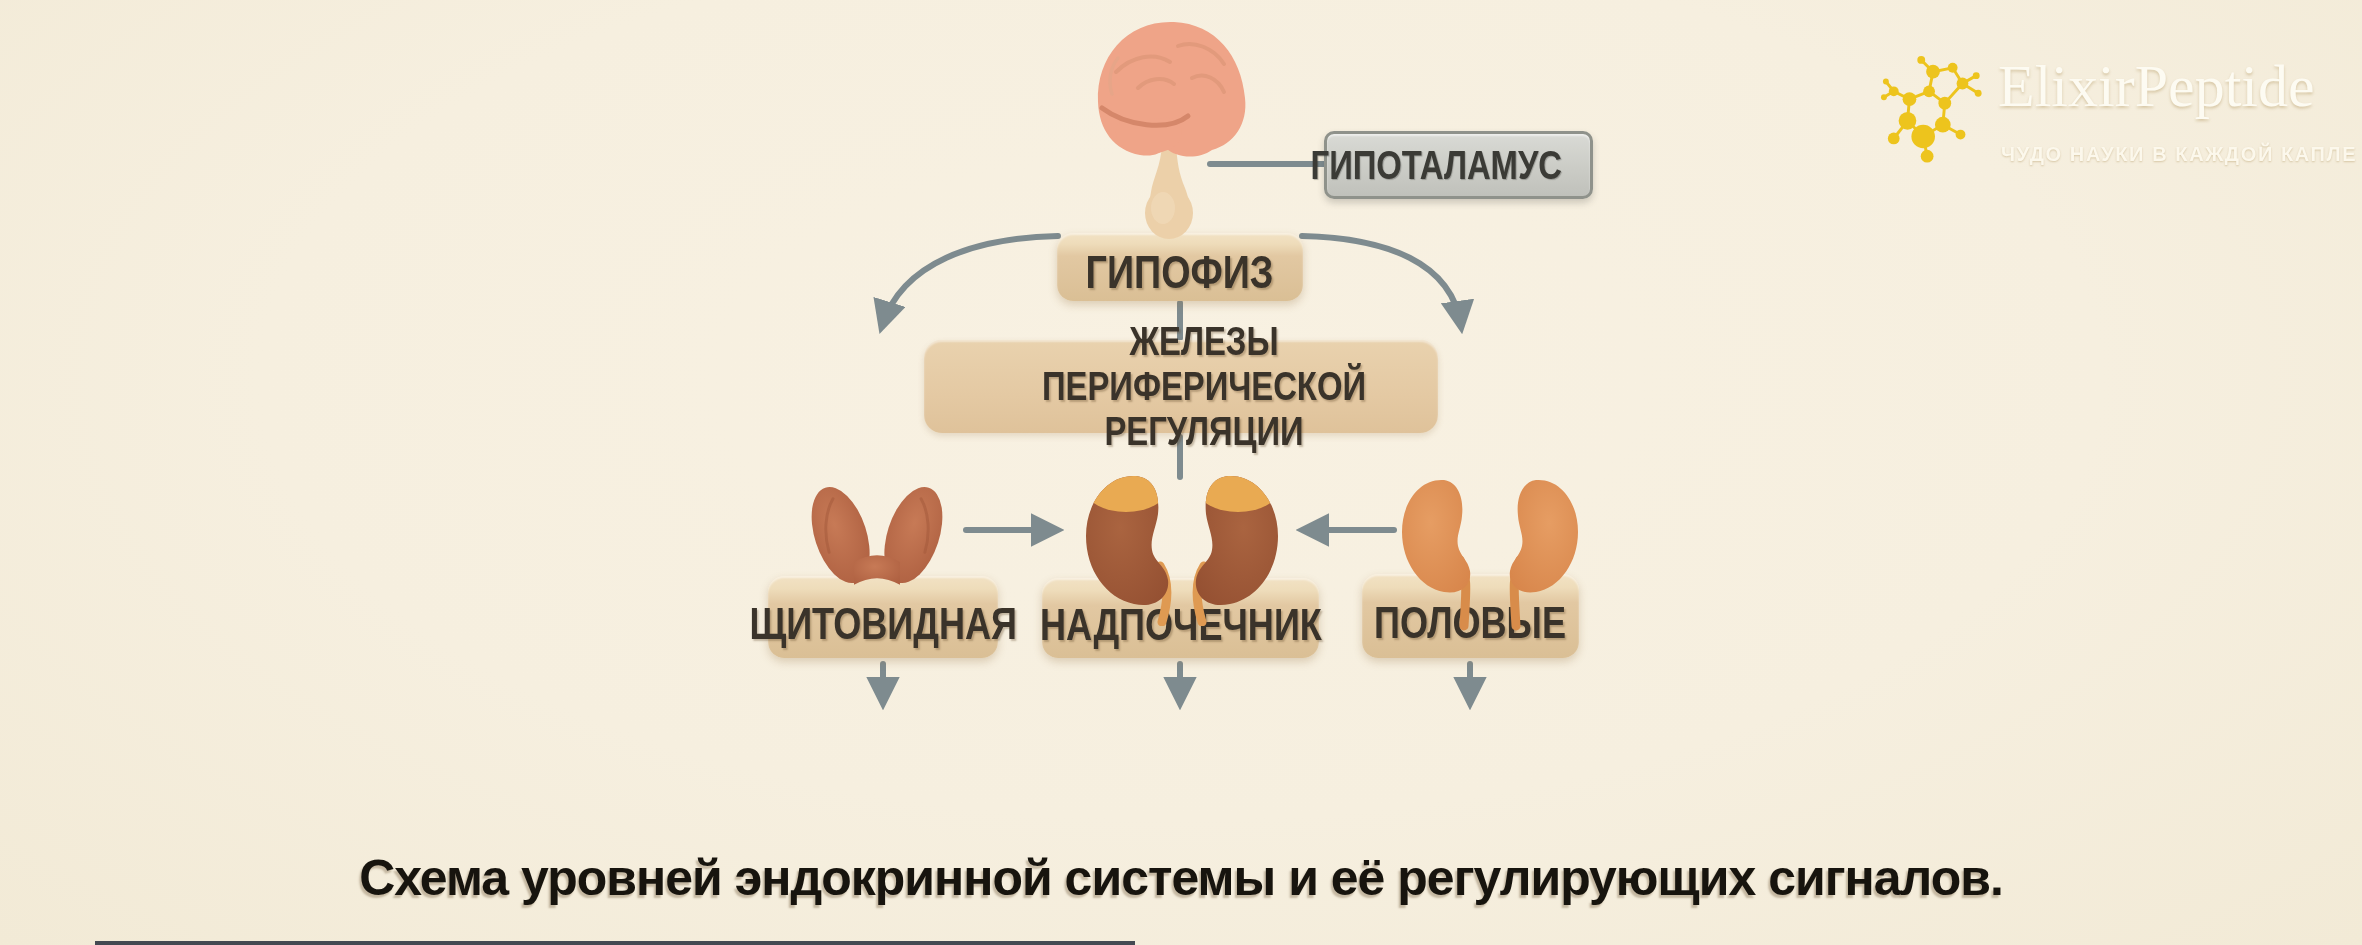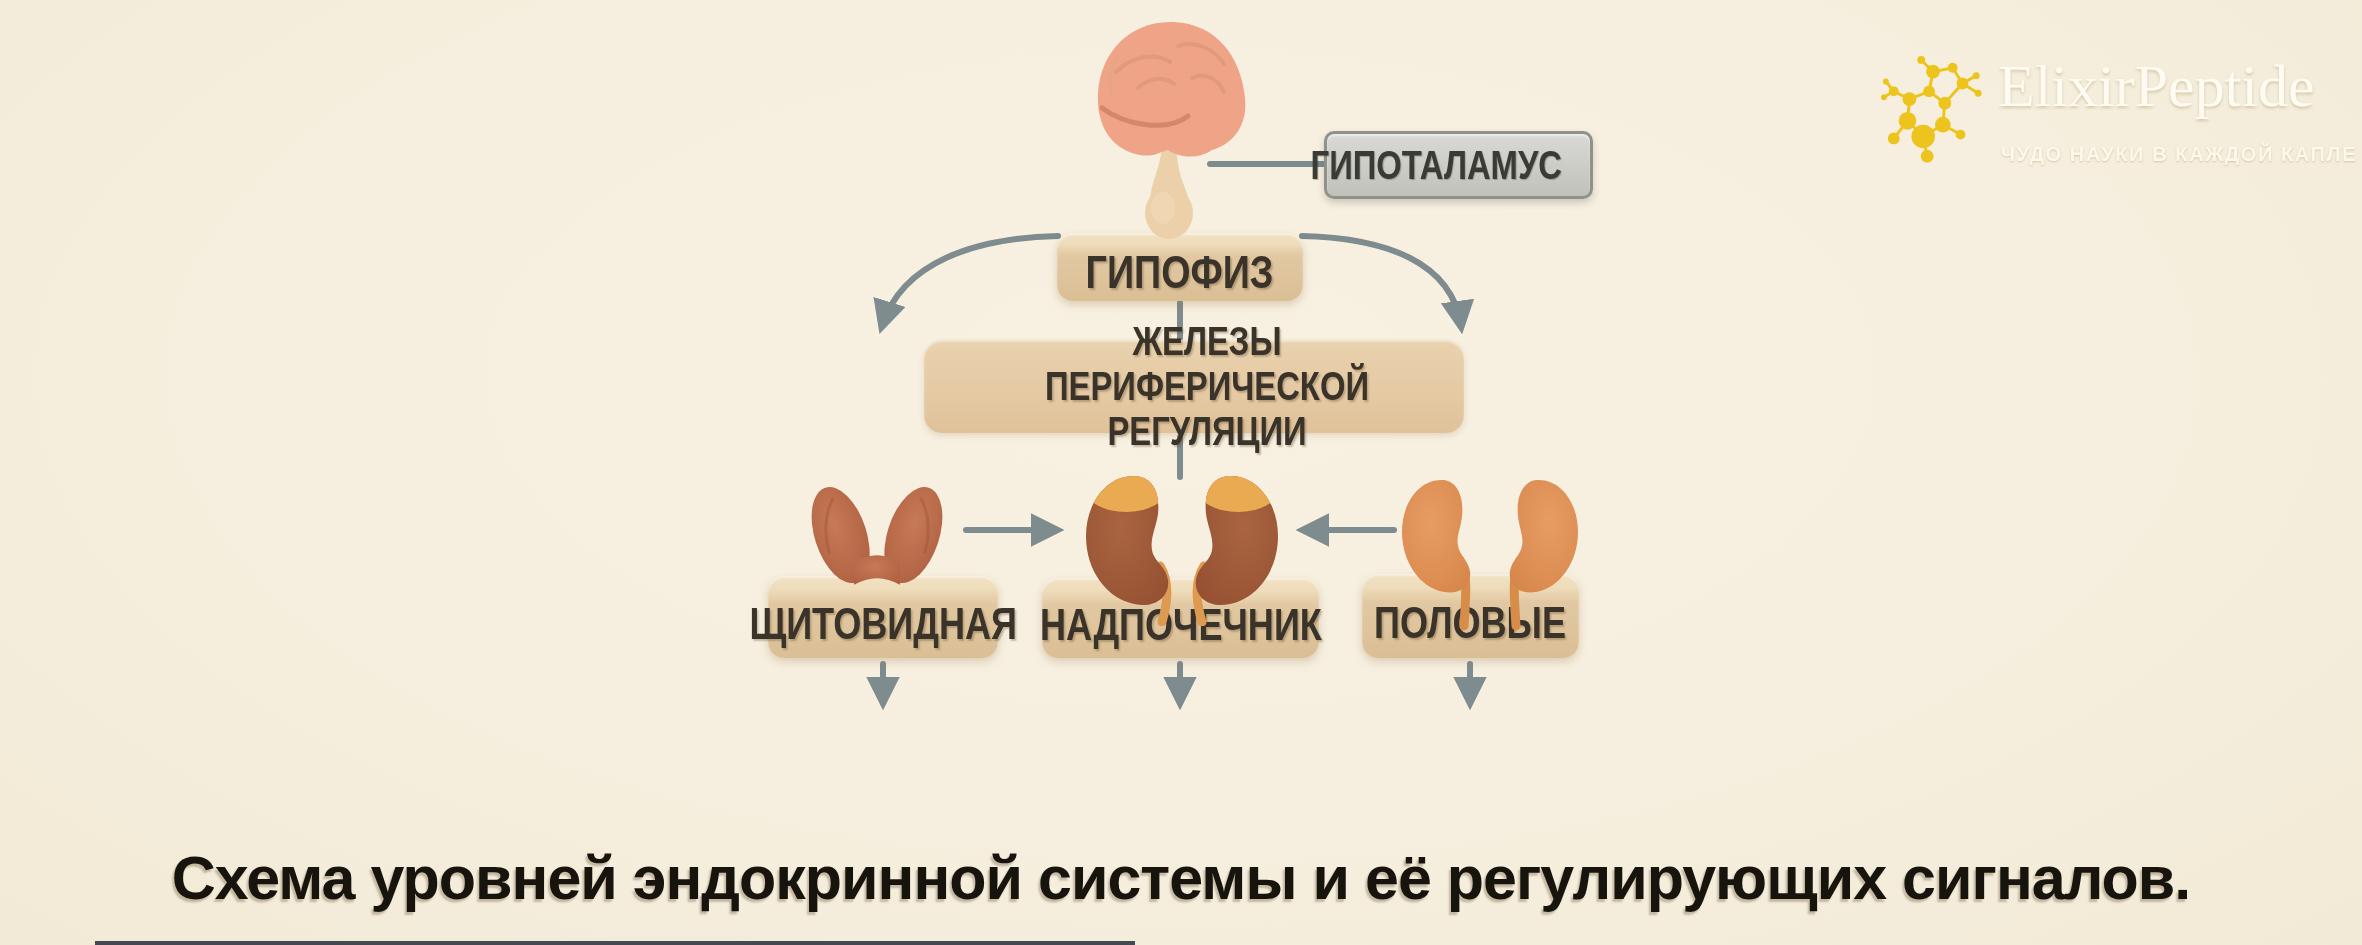--- a/index.html
+++ b/index.html
@@ -14,23 +14,22 @@
     background:linear-gradient(180deg,#f2e2c4 0%,#eedcba 16%,#e2c8a2 34%,#dabf95 100%);
     border-radius:16px;
     box-shadow:0 4px 8px rgba(150,115,70,.28), inset 0 2px 2px rgba(255,255,255,.5);
     display:flex;align-items:center;justify-content:center;
     z-index:2;
   }
   .boxflat{
     background:linear-gradient(180deg,#e9d2ae 0%,#e4c9a3 60%,#dfc29a 100%);
     border-radius:18px;
     box-shadow:0 3px 6px rgba(150,115,70,.2), inset 0 2px 2px rgba(255,255,255,.45);
-    display:flex;align-items:center;justify-content:center;
+    display:flex;align-items:center;
     z-index:2;
-    padding-left:26px;
   }
   .boxgray{
     background:linear-gradient(180deg,#d9dad5 0%,#cbccc6 55%,#c0c1bb 100%);
     border:3px solid #8f928b;border-radius:10px;
     box-shadow:0 4px 7px rgba(60,60,55,.22), inset 0 2px 2px rgba(255,255,255,.55);
     display:flex;align-items:center;justify-content:flex-end;
     z-index:2;
   }
   .lbl{
     font-weight:bold;color:#3a332a;white-space:nowrap;
@@ -51,21 +50,21 @@
   #peripheral-box .lbl{font-size:40px;line-height:1.12;white-space:normal;text-align:center;width:560px;flex:none;}
   #thyroid-label{left:768px;top:576px;width:230px;height:82px;}
   #adrenal-label{left:1042px;top:578px;width:277px;height:80px;}
   #gonads-label{left:1362px;top:574px;width:217px;height:84px;}
   .organ-label .lbl{font-size:44px;padding-top:14px;}
   #targets-box{left:822px;top:722px;width:717px;height:80px;}
   #targets-box .lbl{font-size:62px;transform:scaleX(.88);}
   
   #caption{
     left:0;top:842px;width:100%;text-align:center;
-    font-size:61px;line-height:72px;font-weight:bold;letter-spacing:-1px;
+    font-size:50px;line-height:72px;font-weight:bold;letter-spacing:-1px;
     color:#17140e;z-index:5;
     text-shadow:-2px 3px 2px rgba(140,120,90,.45);
   }
   
   #logo{left:1880px;top:30px;width:470px;height:140px;z-index:5;}
   #logo-brand{
     position:absolute;left:118px;top:26px;
     font-family:"Liberation Serif",serif;font-size:60px;line-height:60px;
     color:#fdfbf2;text-shadow:0 2px 3px rgba(170,140,80,.4);white-space:nowrap;
   }

